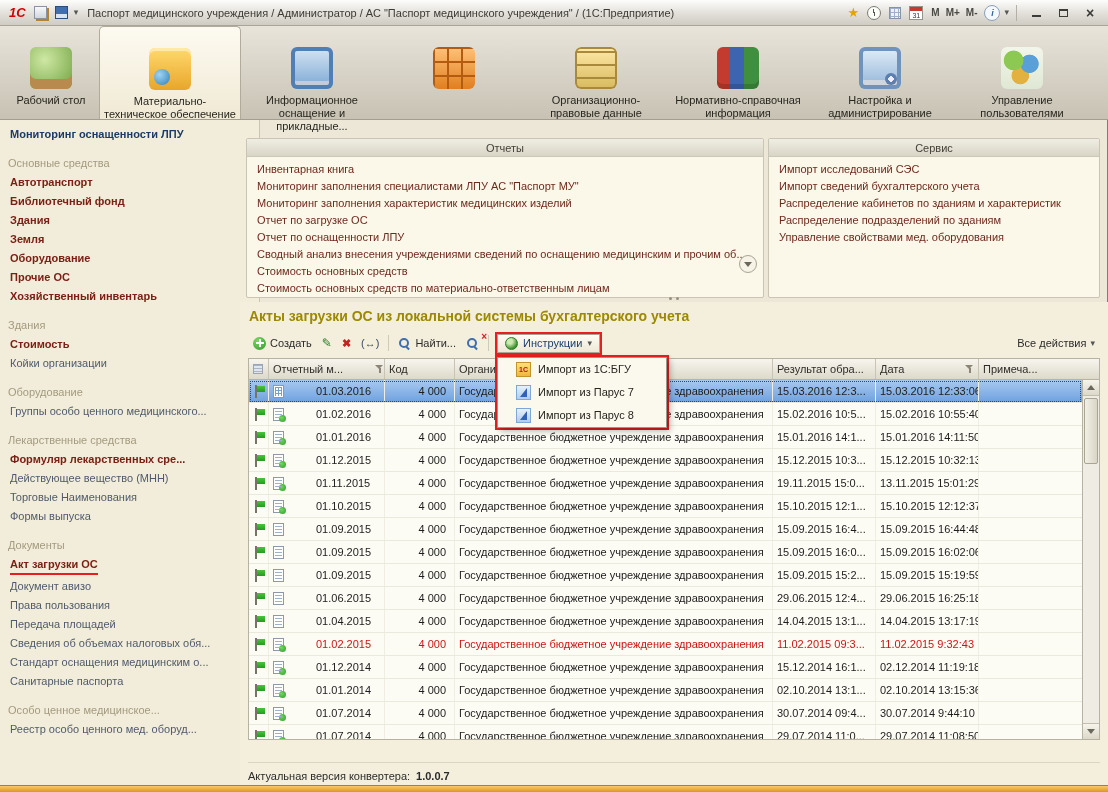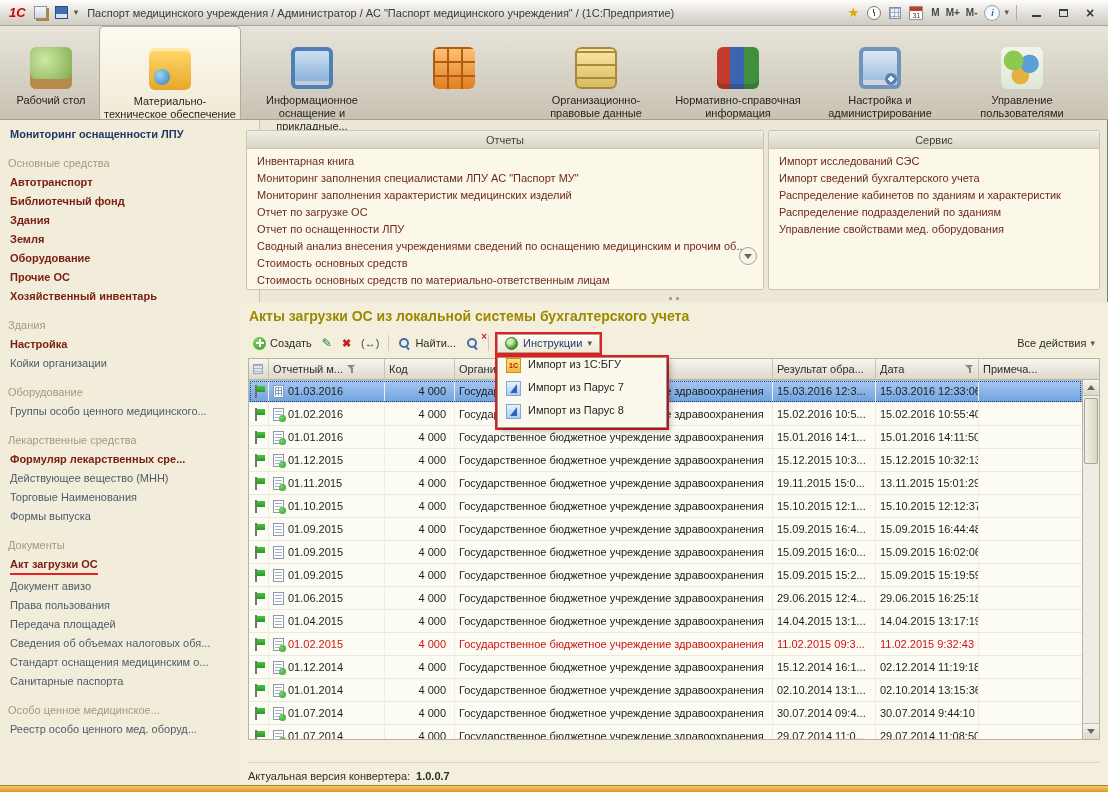--- a/index.html
+++ b/index.html
@@ -67,21 +67,21 @@
     padding-top:5px;overflow:hidden;box-sizing:border-box;}
   .sb-entry{padding:2px 6px 2px 10px;line-height:15px;white-space:nowrap;overflow:hidden;}
   .sb-entry.header{color:#a49a7e;margin-top:10px;padding-left:8px;}
   .sb-entry.navy .sb-label{color:#1d3a66;font-weight:bold;}
   .sb-entry.bold .sb-label{color:#7b2014;font-weight:bold;}
   .sb-entry.plain .sb-label{color:#4f5a6b;}
   .sb-label{display:inline-block;}
   .sb-entry.red-underline .sb-label{border-bottom:2px solid #e62020;padding-bottom:1px;}
 
   
-  .top-panels{position:absolute;top:124px;left:240px;right:0;height:176px;text-decoration:underline;}
+  .top-panels{position:absolute;top:132px;left:240px;right:0;height:176px;text-decoration:underline;}
   .panel{position:absolute;top:6px;bottom:10px;background:#fbf7e9;border:1px solid #c9c4b4;border-radius:2px;overflow:hidden;}
   .panel.reports{left:6px;width:516px;}
   .panel.service{left:528px;right:8px;}
   .panel-header{height:17px;background:linear-gradient(#f0ede3,#d9d5c6);border-bottom:1px solid #ccc7b7;
     display:flex;align-items:center;justify-content:center;color:#45413a;}
   .panel-items{padding:4px 0;}
   .panel-item{padding:1px 10px;line-height:15px;color:#6e2a1c;white-space:nowrap;overflow:hidden;}
   .pager-btn{position:absolute;right:6px;bottom:24px;width:16px;height:16px;border:1px solid #a9a494;border-radius:50%;
     background:#f7f3e6;display:flex;align-items:center;justify-content:center;}
   .tri-down-sm{width:0;height:0;border-left:4px solid transparent;border-right:4px solid transparent;border-top:5px solid #6a675c;}
@@ -107,34 +107,34 @@
   .search-icon::after{content:"";position:absolute;left:9px;top:9px;width:4px;height:2px;background:#3f6fae;transform:rotate(45deg);transform-origin:0 0;}
   .mini-x{position:absolute;right:-3px;top:-4px;color:#d42020;font-size:10px;font-weight:bold;}
   .rel{position:relative;}
   .instr-wrap{position:relative;margin-left:2px;border:2px solid #e62020;}
   .instr-btn{display:flex;align-items:center;gap:5px;padding:2px 7px;background:linear-gradient(#fdfbf4,#eee8d6);
     border:1px solid #a9a493;color:#1c3e6e;}
   .instructions-icon{width:13px;height:13px;border-radius:50%;border:1px solid #2e7a26;
     background:radial-gradient(circle at 35% 30%,#cfeab0 25%,#3d9431 70%);box-sizing:border-box;}
   .menu-redbox{position:absolute;top:100%;left:-2px;margin-top:2px;border:2px solid #e62020;z-index:40;}
   .menu{width:168px;background:#fbf8ee;border:1px solid #9b968a;box-shadow:3px 3px 6px rgba(0,0,0,.3);}
-  .menu-item{display:flex;align-items:flex-start;gap:7px;height:23px;padding:0 8px;color:#26261f;}
+  .menu-item{display:flex;align-items:center;gap:7px;height:23px;padding:0 18px;color:#26261f;}
   .menu-ico{flex:0 0 15px;width:15px;height:15px;box-sizing:border-box;}
   .icon-1c{background:linear-gradient(#ffe07a,#f0b73c);border:1px solid #c2932d;display:flex;align-items:center;justify-content:center;
     font-size:7px;font-weight:bold;color:#b01818;}
   .icon-parus{position:relative;background:linear-gradient(#e8f1fb,#aecdf0);border:1px solid #7fa8d8;}
   .icon-parus::after{content:"";position:absolute;left:3px;top:2px;width:0;height:0;border-bottom:9px solid #2f62b8;border-left:7px solid transparent;}
   .spacer{flex:1;}
 
   
   .table{margin-top:3px;border:1px solid #b7b2a2;background:#fdfcf4;display:flex;flex-direction:column;height:382px;box-sizing:border-box;}
   .thead{display:flex;height:20px;flex:0 0 20px;background:linear-gradient(#f7f5ee,#ddd9ca);border-bottom:1px solid #b7b2a2;color:#2f2d28;}
   .th{display:flex;align-items:center;padding:0 4px;border-right:1px solid #c8c3b3;overflow:hidden;white-space:nowrap;box-sizing:border-box;}
   .w-flag{flex:0 0 20px;}
-  .w-period{flex:0 0 116px;}
+  .w-period{flex:0 0 116px;gap:28px;}
   .w-code{flex:0 0 70px;}
   .w-org{flex:0 0 318px;}
   .w-result{flex:0 0 103px;}
   .w-date{flex:0 0 103px;}
   .w-note{flex:1;}
   .pic-col-icon{width:10px;height:10px;border:1px solid #9aa4b2;background:
       linear-gradient(#a9b6c6 1px,transparent 1px) 0 0/100% 3px,#dfe6ee;box-sizing:border-box;}
   .funnel-icon{position:relative;width:9px;height:8px;margin-left:4px;flex:0 0 9px;}
   .funnel-icon::before{content:"";position:absolute;left:0;top:0;border-left:4.5px solid transparent;border-right:4.5px solid transparent;border-top:4px solid #8a8576;}
   .funnel-icon::after{content:"";position:absolute;left:3.5px;top:3px;width:2px;height:5px;background:#8a8576;}
@@ -298,21 +298,21 @@
 
       <div class="sb-entry item bold">
         <span class="sb-label">Хозяйственный инвентарь</span>
       </div>
 
       <div class="sb-entry header">
         <span class="sb-label">Здания</span>
       </div>
 
       <div class="sb-entry item bold">
-        <span class="sb-label">Настройка</span>
+        <span class="sb-label">Стоимость</span>
       </div>
 
       <div class="sb-entry item plain">
         <span class="sb-label">Койки организации</span>
       </div>
 
       <div class="sb-entry header">
         <span class="sb-label">Оборудование</span>
       </div>
 

